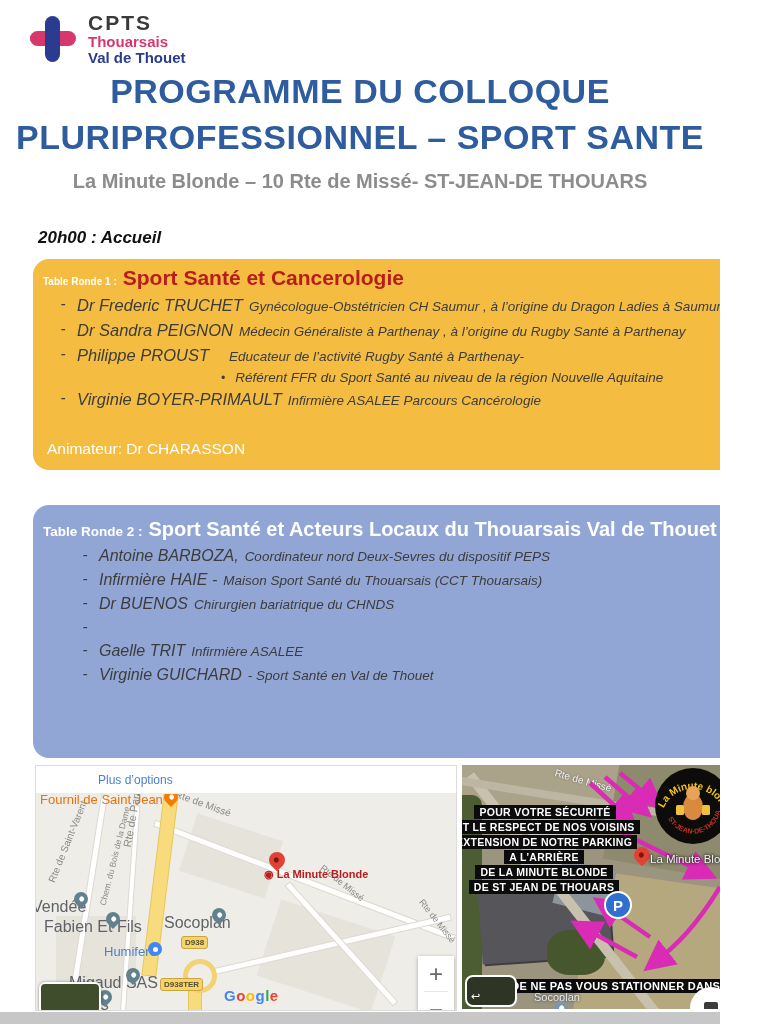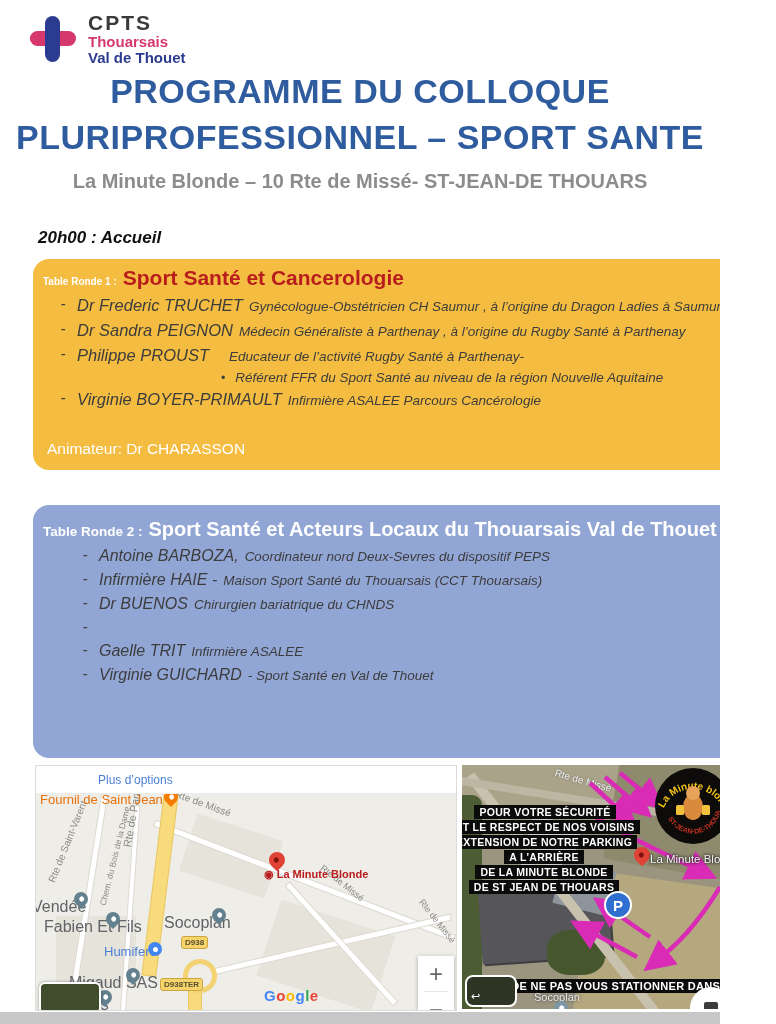--- a/index.html
+++ b/index.html
@@ -223,21 +223,21 @@
     <div class="badge" style="left:124px;top:212px;">D938TER</div>
 
     <div class="pin pin-red" style="left:233px;top:86px;width:16px;height:16px;"></div>
     <div class="poiL" style="left:228px;top:102px;">
       <span>◉</span> <span>La Minute Blonde</span>
     </div>
 
     <div class="topbar"></div>
     <div class="moreopts">Plus d’options</div>
 
-    <div class="google" style="left:188px;bottom:6px;margin-left:40px;"><span class="gl0">G</span><span class="gl1">o</span><span class="gl2">o</span><span class="gl3">g</span><span class="gl4">l</span><span class="gl5">e</span></div>
+    <div class="google" style="left:188px;bottom:6px;"><span class="gl0">G</span><span class="gl1">o</span><span class="gl2">o</span><span class="gl3">g</span><span class="gl4">l</span><span class="gl5">e</span></div>
 
     <div class="zoomctl">
       <div class="zbtn">+</div>
       <div class="zdiv"></div>
       <div class="zbtn">−</div>
     </div>
 
     <div class="satthumb"></div>
   </div>
 

